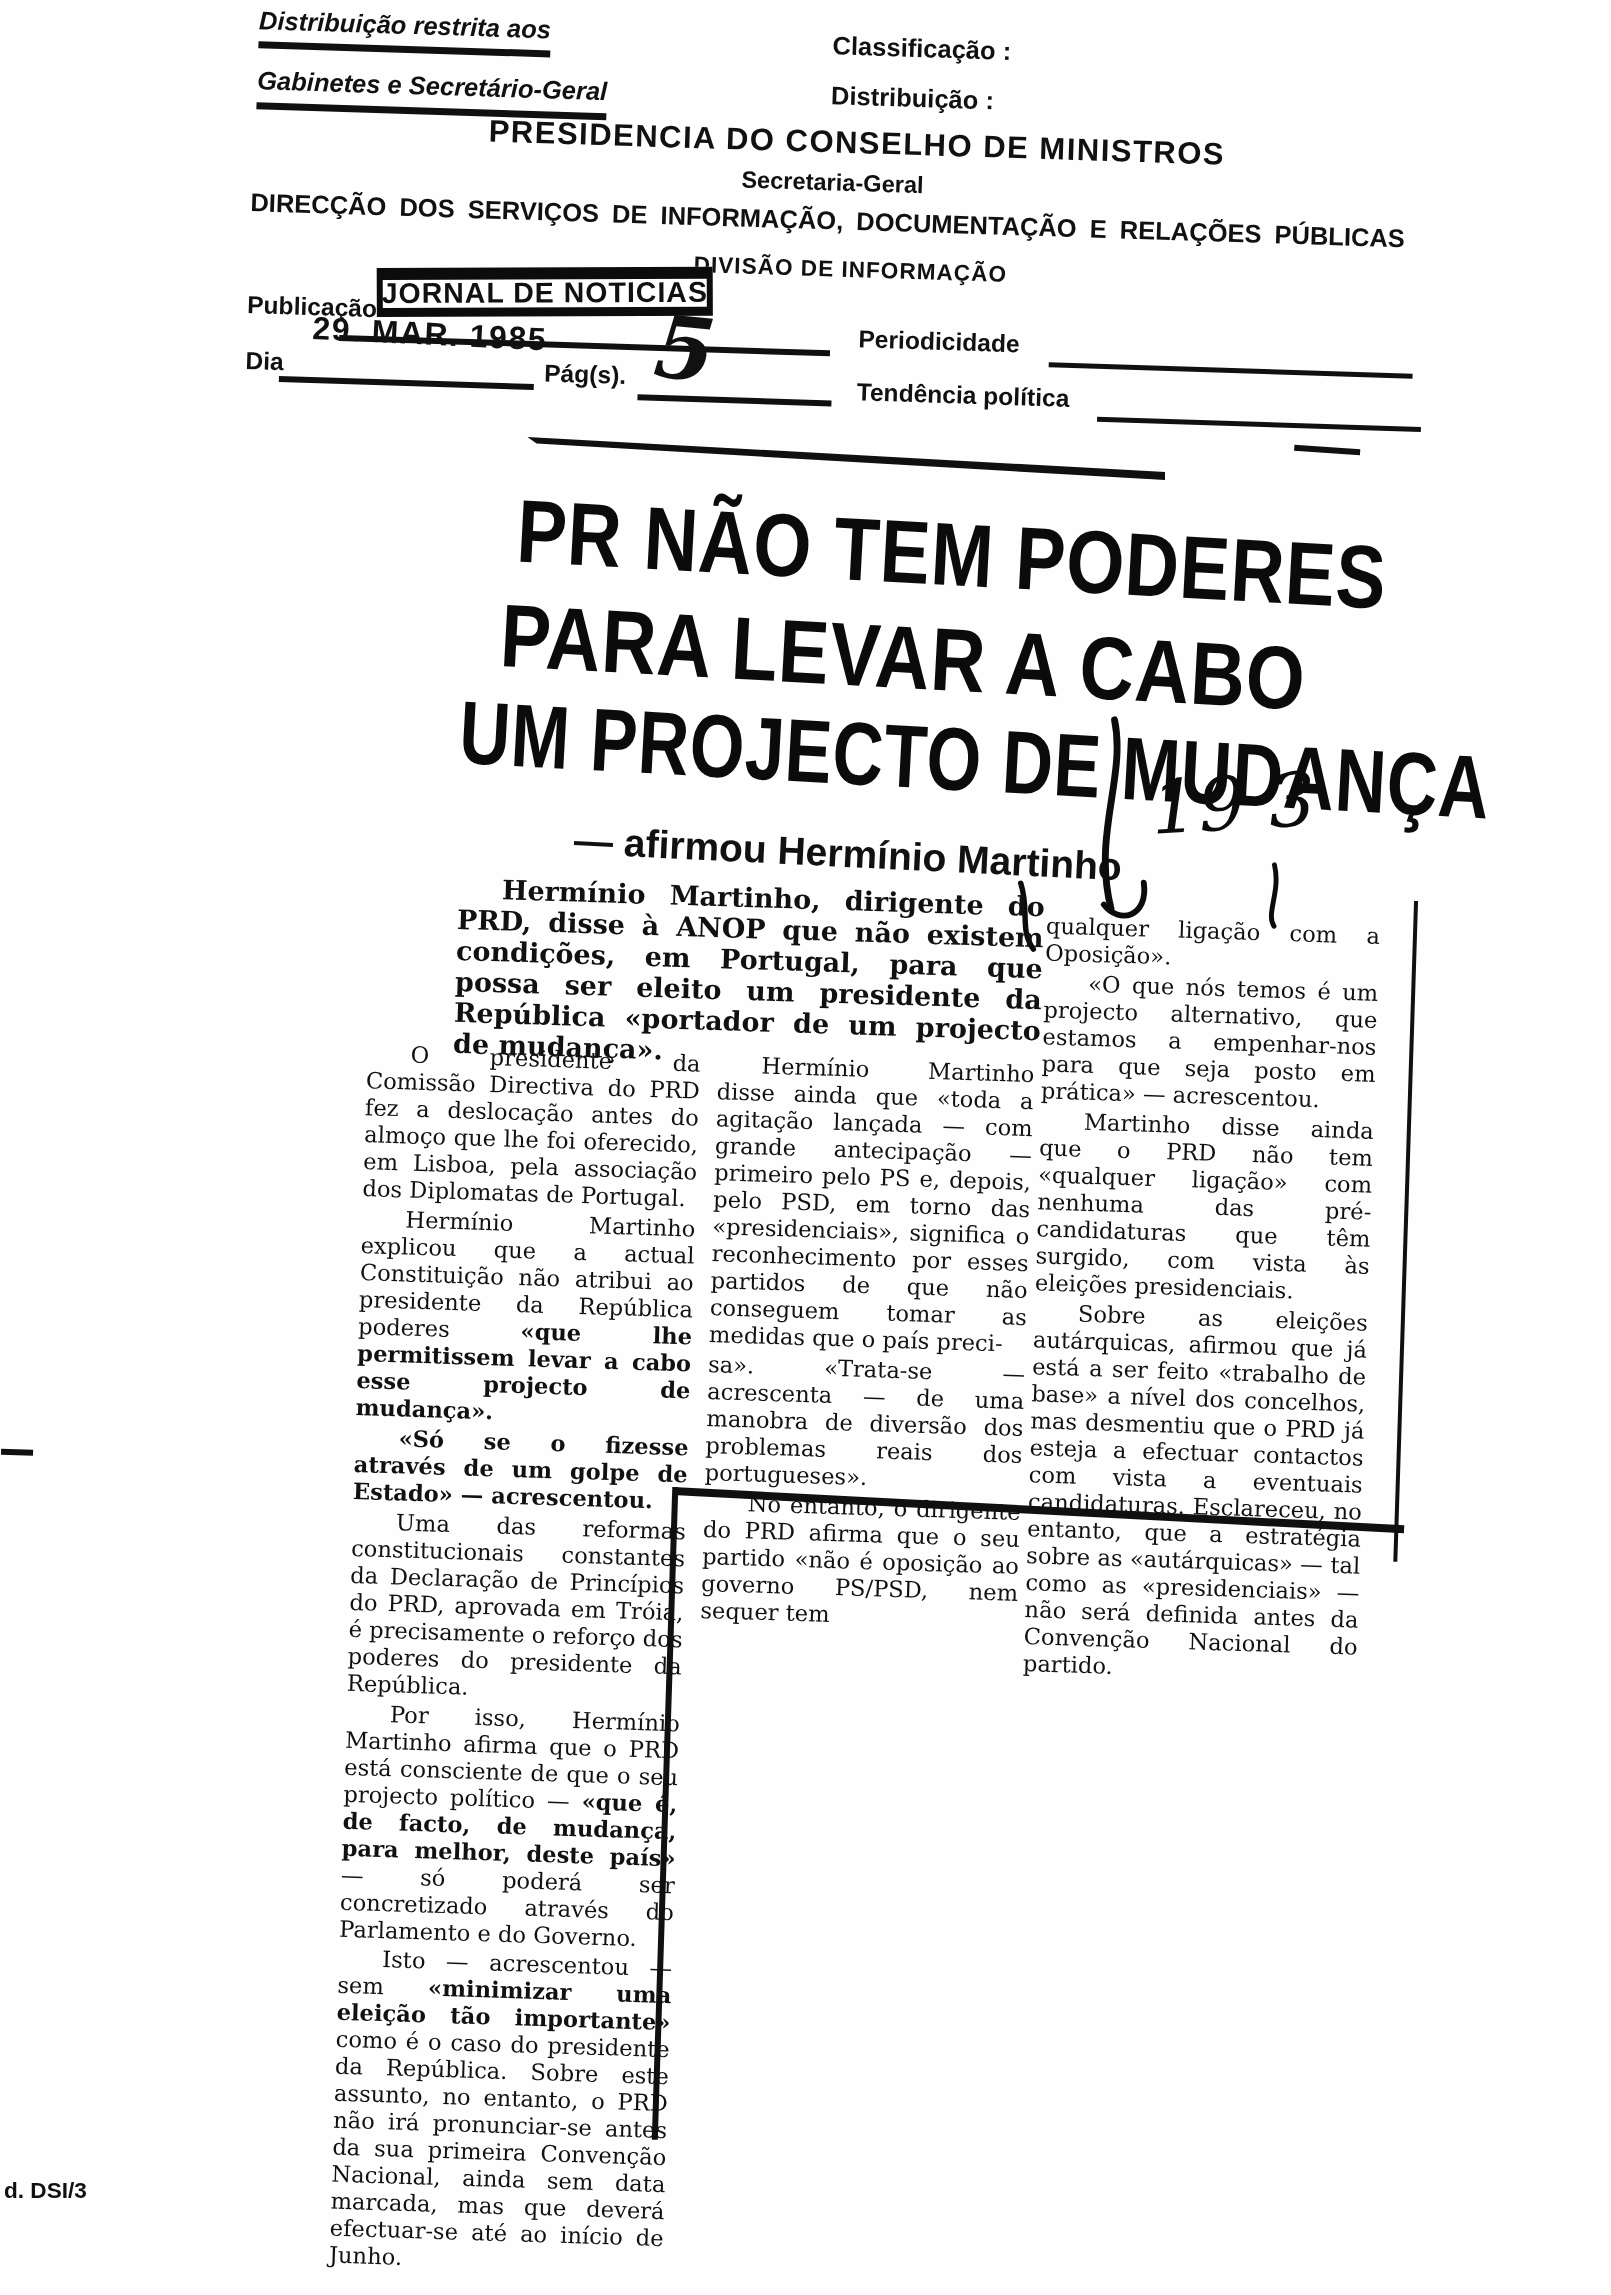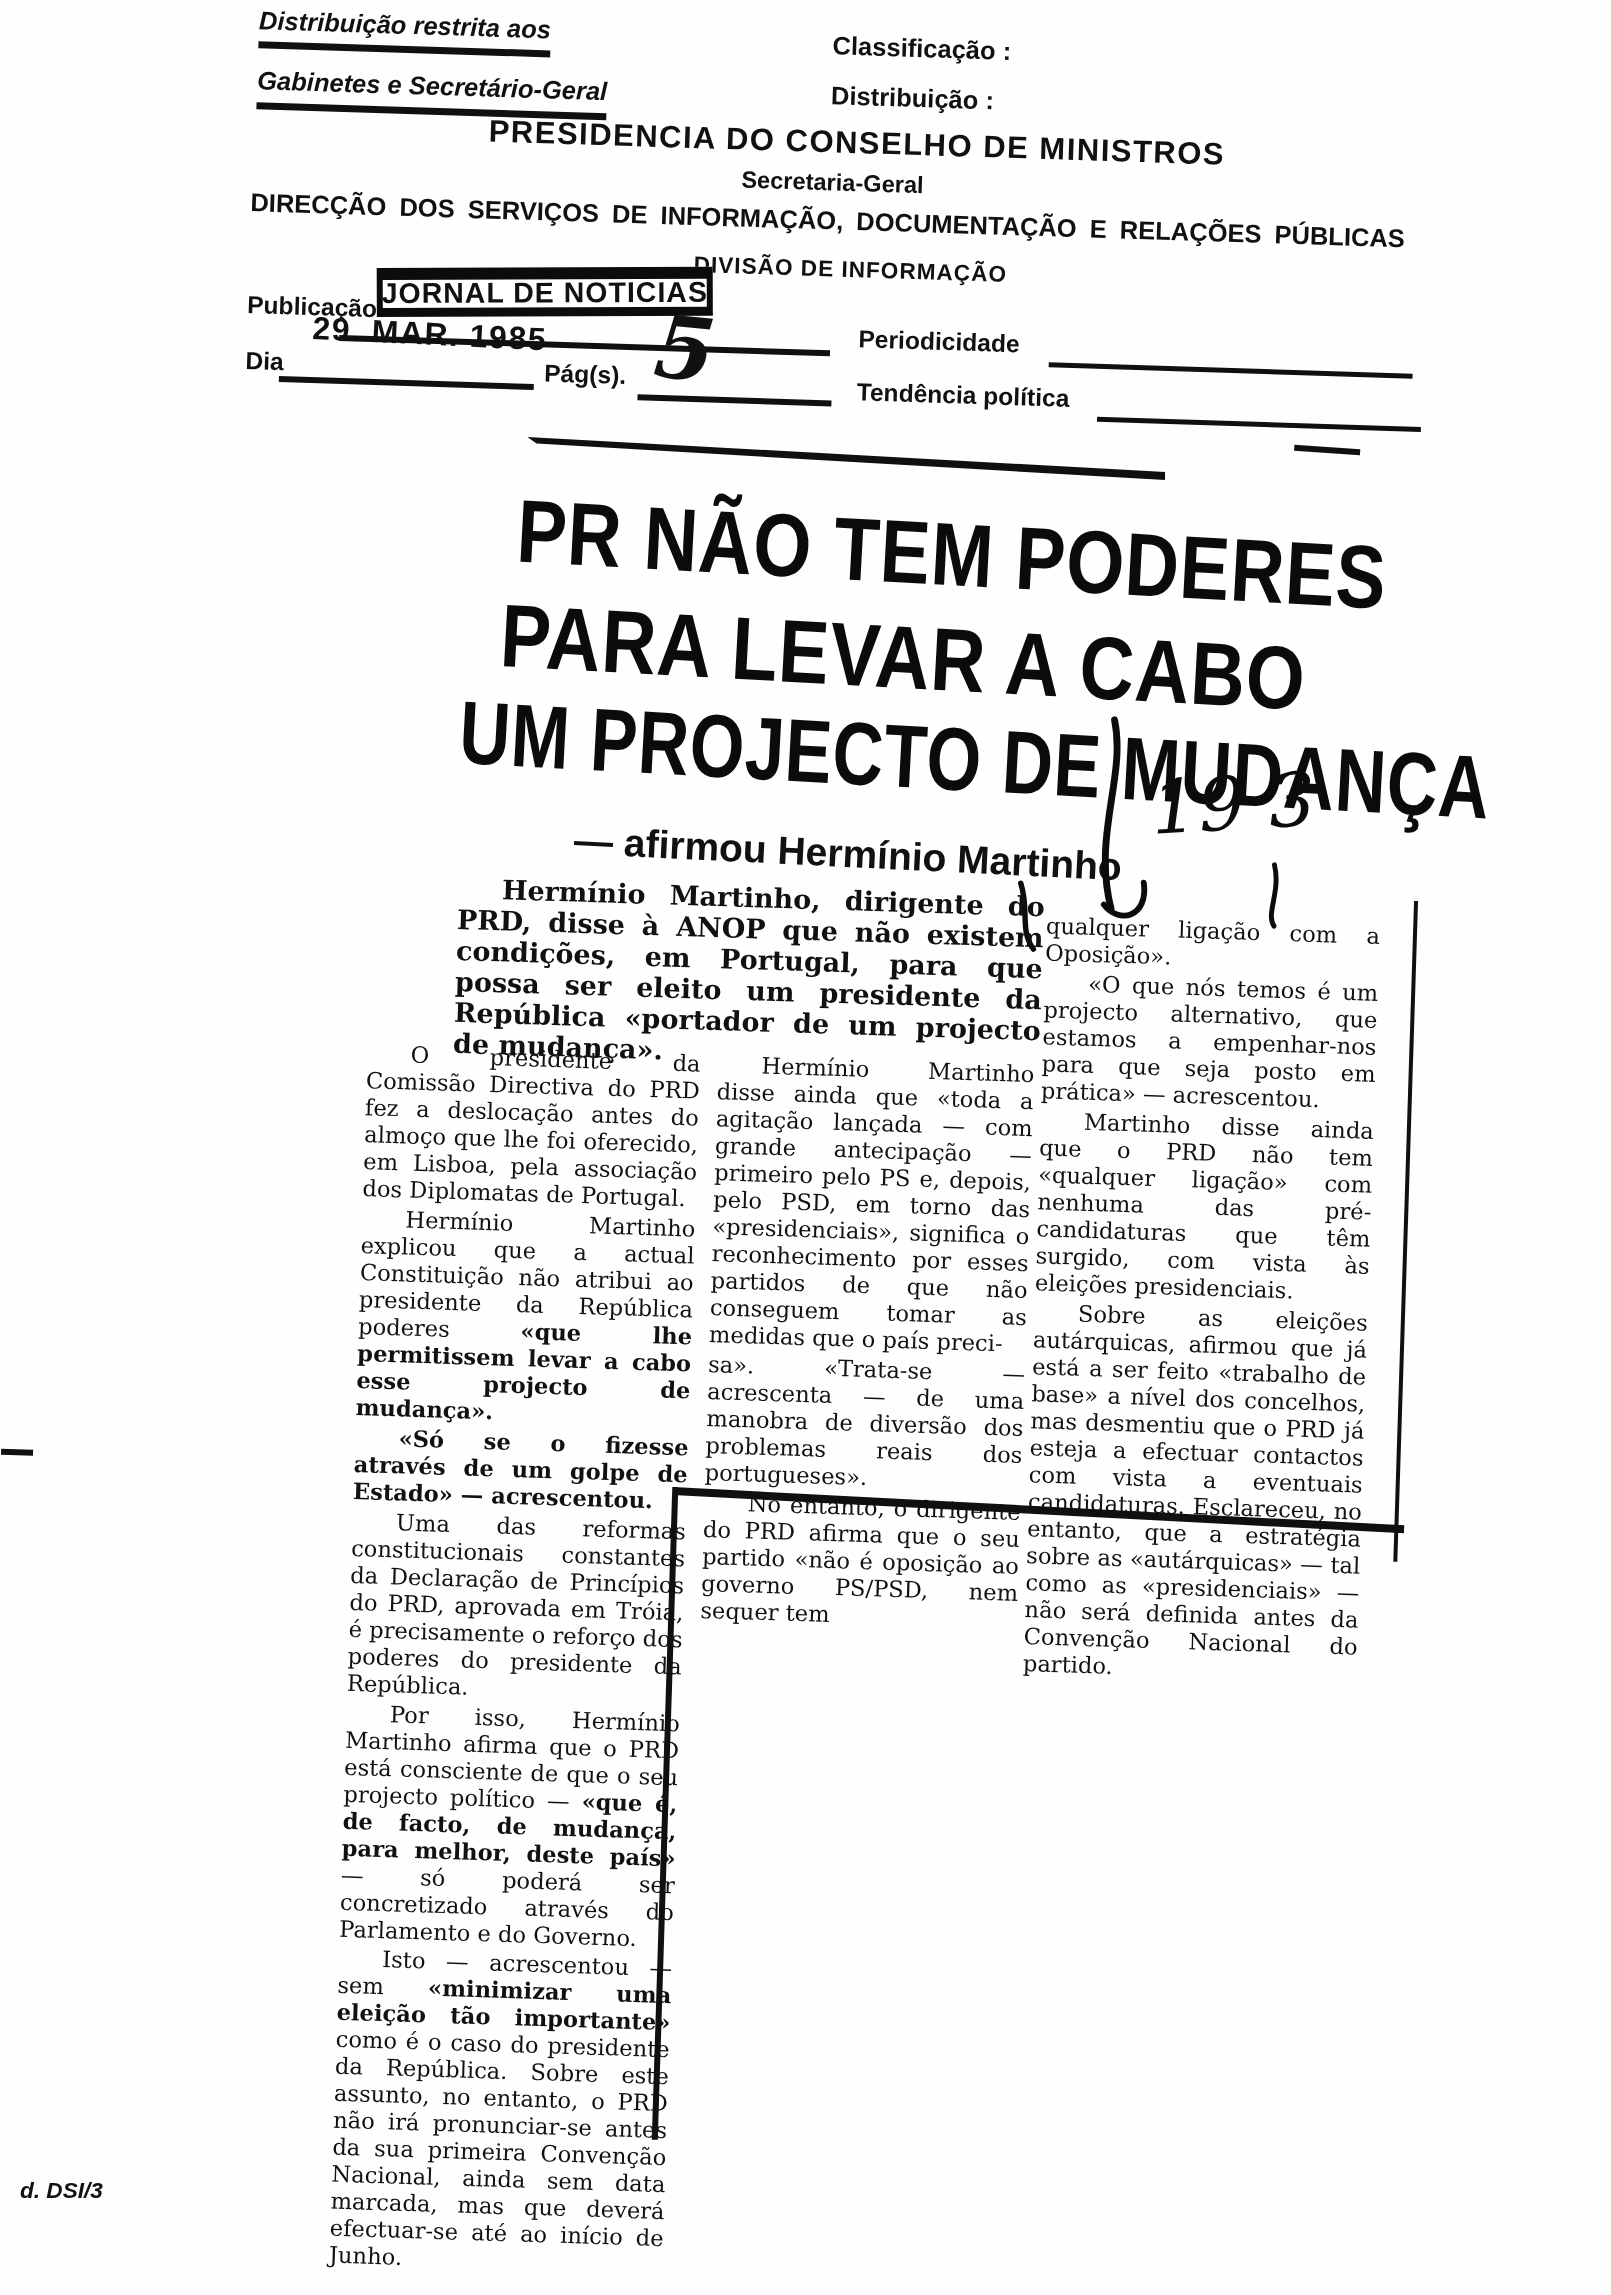--- a/index.html
+++ b/index.html
@@ -120,14 +120,14 @@
       <p><span>Sobre as eleições autárquicas, afirmou que já está a ser feito «trabalho de base» a nível dos concelhos, mas desmentiu que o PRD já esteja a efectuar contactos com vista a eventuais candidaturas. Esclareceu, no entanto, que a estratégia sobre as «autárquicas» — tal como as «presidenciais» — não será definida antes da Convenção Nacional do partido.</span></p>
     </div>
 
   <div class="bar abs" style="left:1406px;top:882px;width:4.4px;height:661px;"></div>
   <div class="bar abs" style="left:684px;top:1491px;width:732px;height:8.4px;transform:rotate(1.2deg);transform-origin:left top;"></div>
   <div class="bar abs" style="left:683px;top:1491px;width:6.4px;height:653px;"></div>
   <div class="bar abs" style="left:10.8px;top:1474px;width:32px;height:5.9px;"></div>
 
 </div>
 
-<div class="abs doc-code" style="left:20px;top:2178px;font-style:italic;">d. DSI/3</div>
+<div class="abs doc-code" style="left:4px;top:2178px;">d. DSI/3</div>
 
 
 </body></html>

